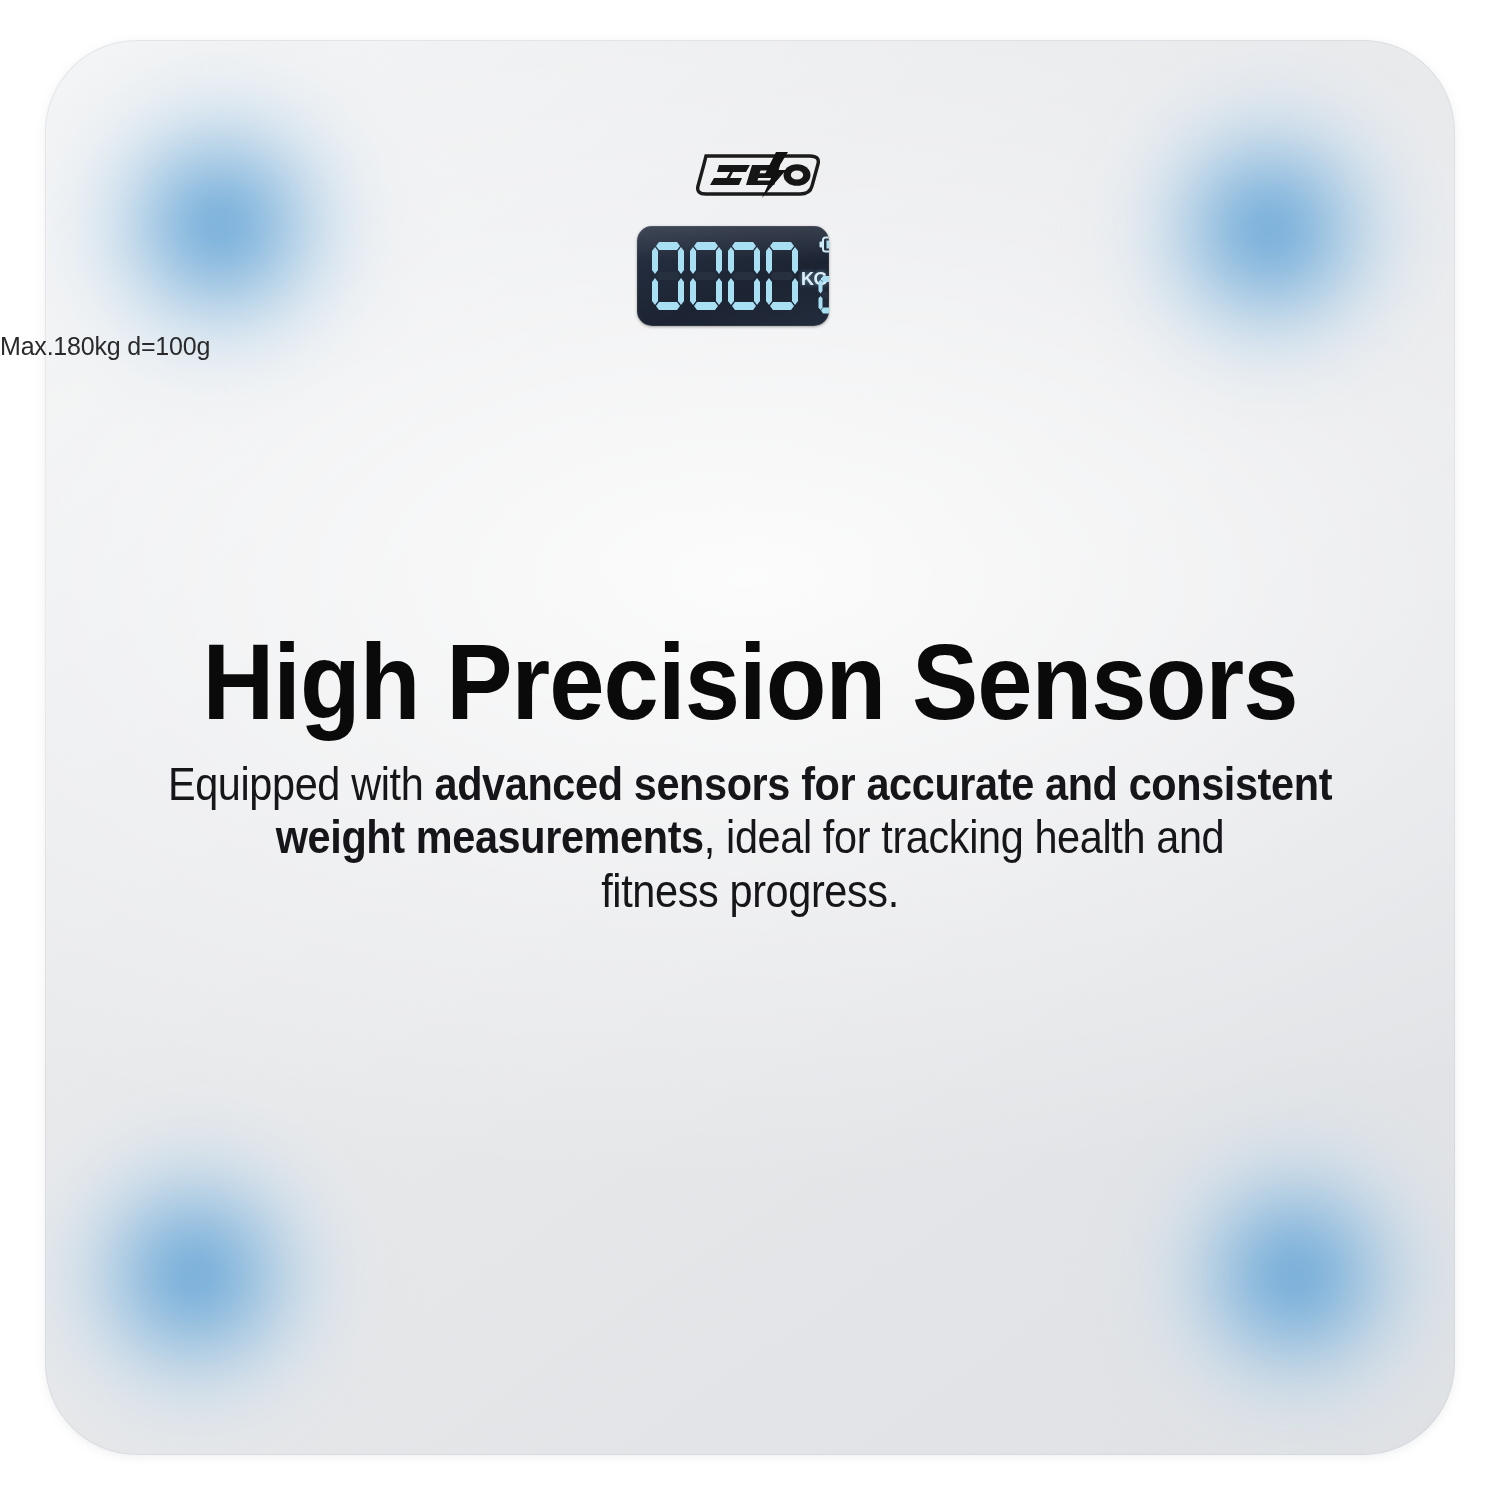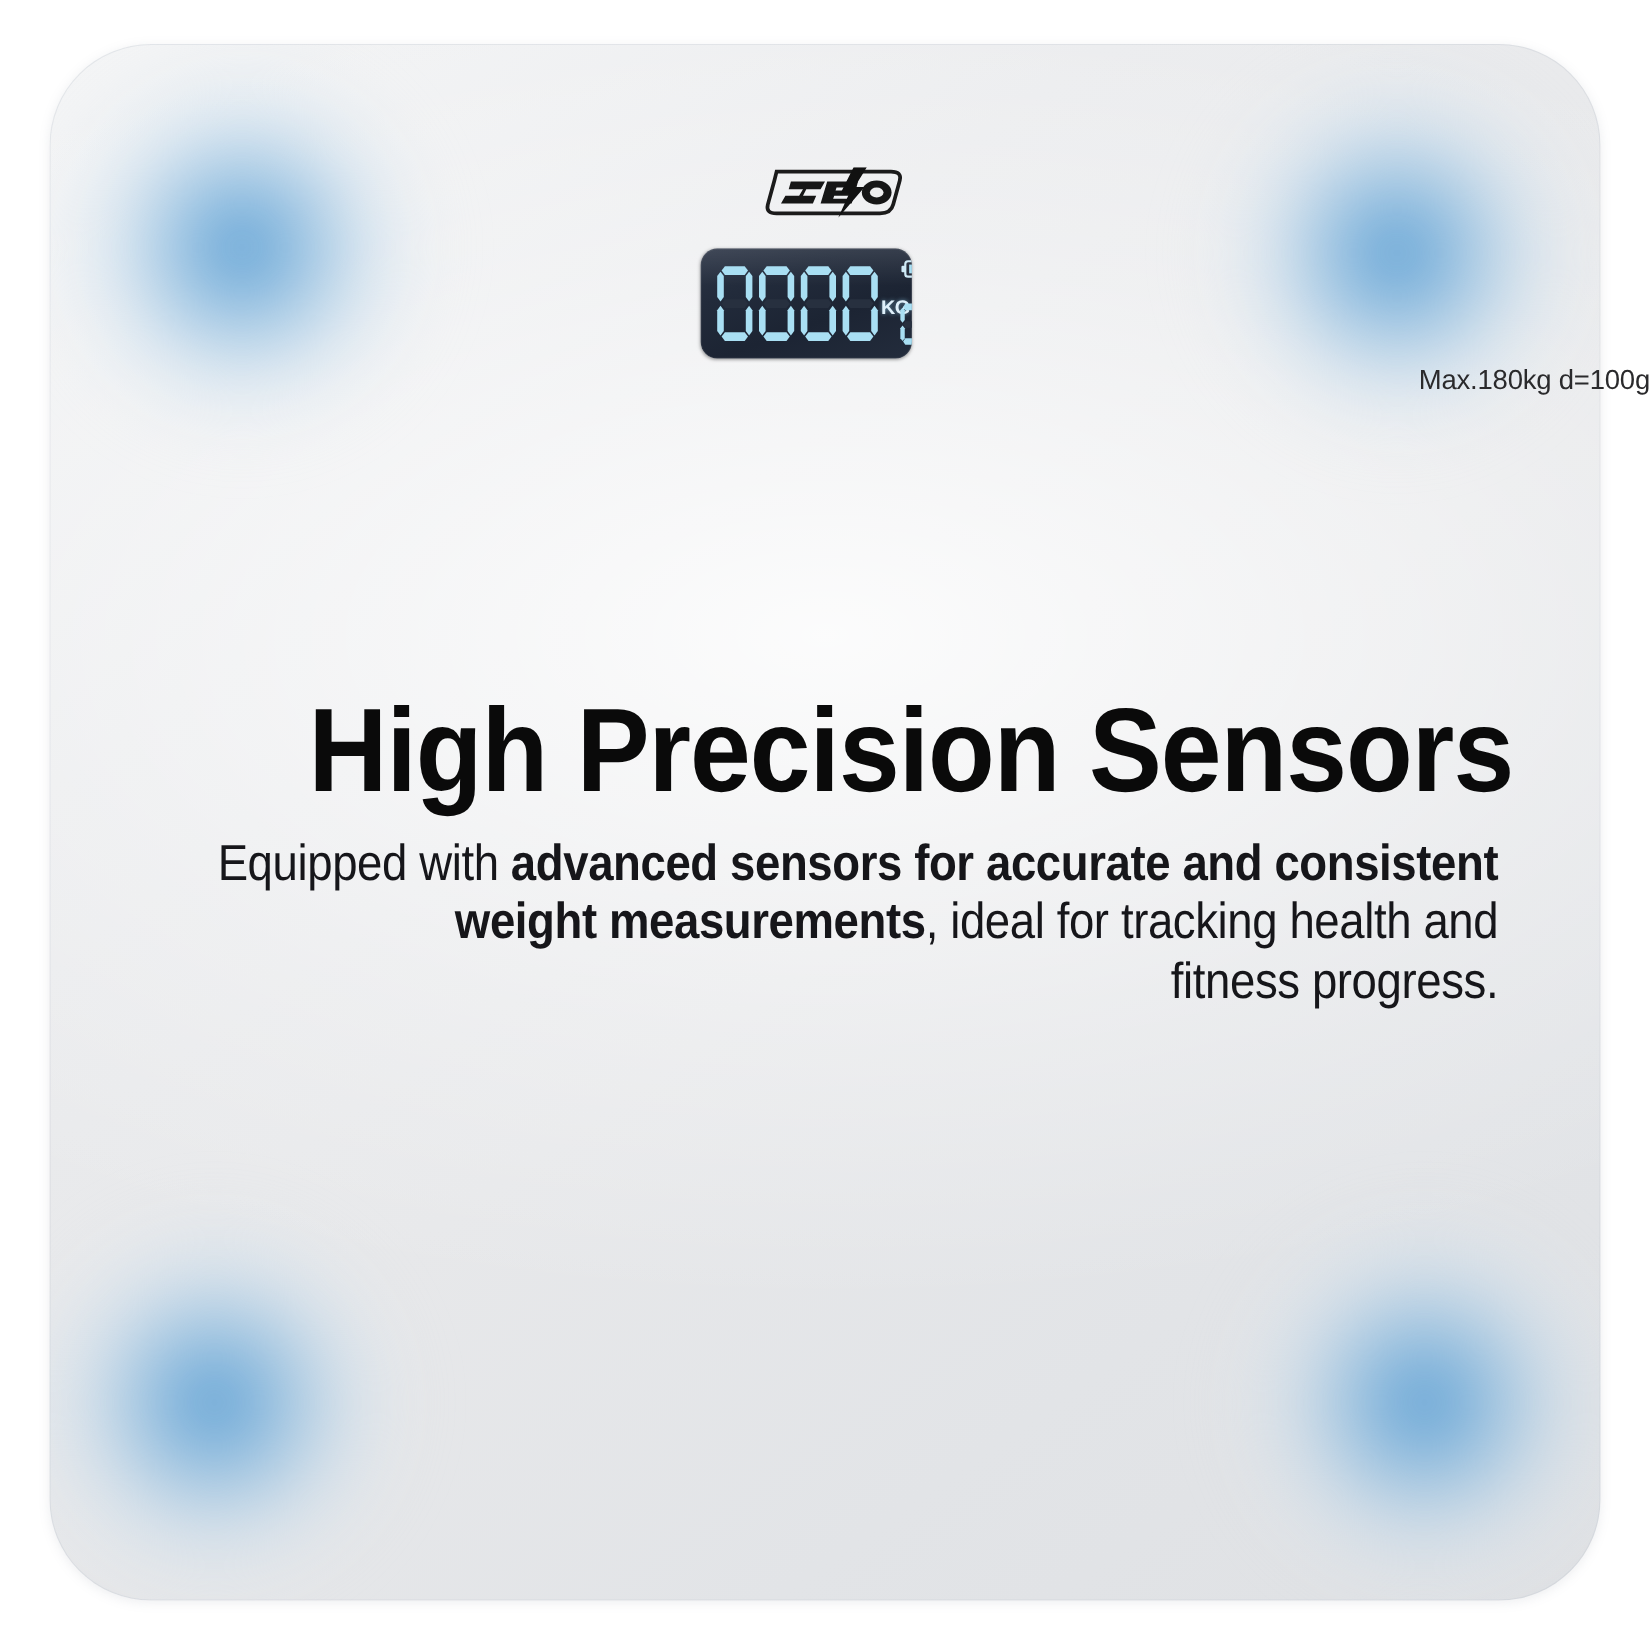--- a/index.html
+++ b/index.html
@@ -151,34 +151,34 @@
     font-family: "Liberation Sans", sans-serif;
     text-shadow: 0 0 3px rgba(150,215,245,0.6);
   }
 
   
   #capacity-caption {
     position: absolute;
     left: 0;
     top: 332px;
     width: 1500px;
-    text-align: right;
+    text-align: left;
     font-family: "Liberation Sans", sans-serif;
     font-size: 25px;
     color: #2a2a2c;
     letter-spacing: -0.2px;
   }
 
   
   #copy-block {
     position: absolute;
     left: 70px;
     top: 628px;
     width: 1360px;
-    text-align: right;
+    text-align: center;
   }
 
   #headline {
     font-family: "Liberation Sans Narrow", "Liberation Sans", sans-serif;
     font-weight: bold;
     font-size: 108px;
     line-height: 1.0;
     color: #0a0a0a;
     letter-spacing: -1px;
     transform: scaleX(0.92);

